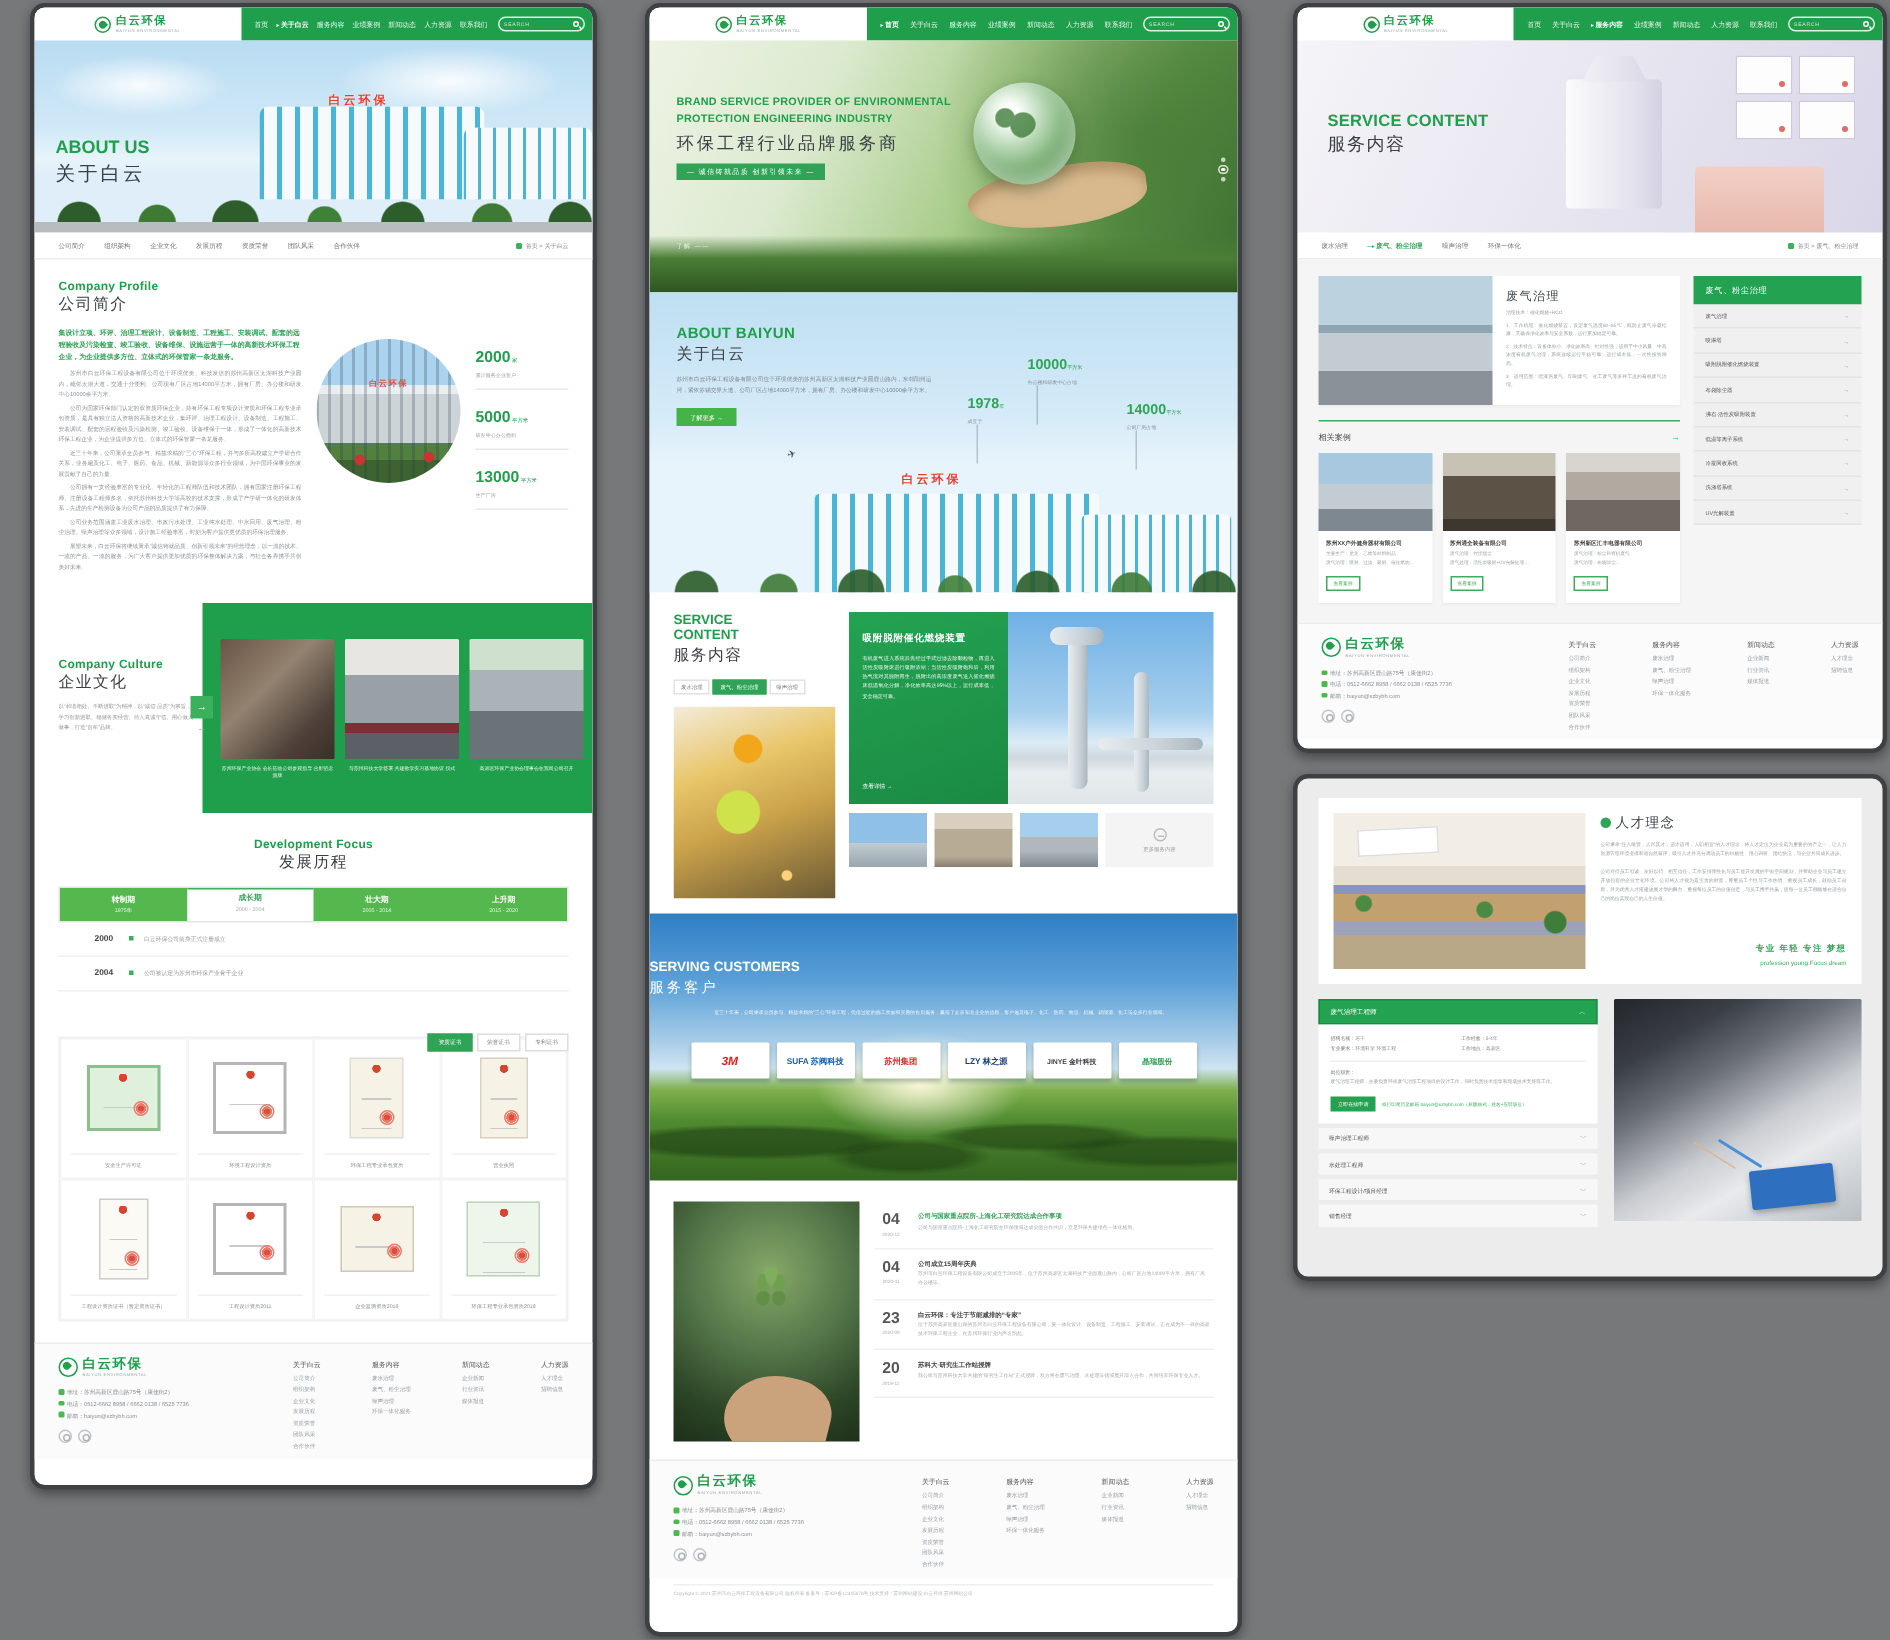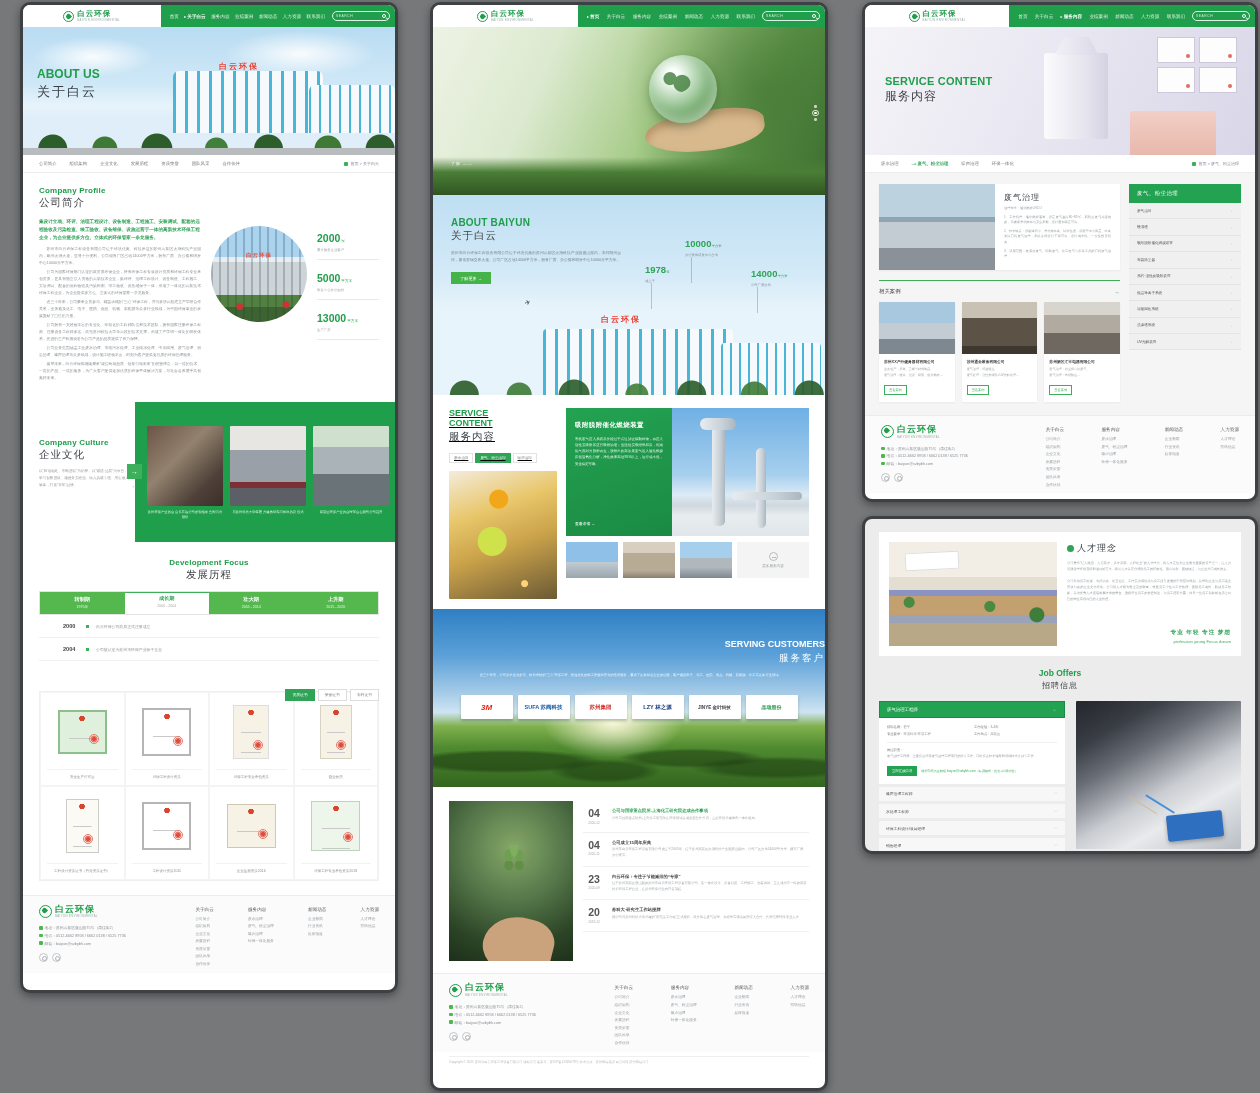--- a/index.html
+++ b/index.html
@@ -55,21 +55,21 @@
   
   .banner1 { height:128px; position:relative; overflow:hidden;
     background:linear-gradient(180deg,#b9dcf2 0%,#cfe8f7 45%,#e8f4fb 62%,#dfeef8 70%); }
   .cloud { position:absolute; background:radial-gradient(closest-side,rgba(255,255,255,.9),rgba(255,255,255,0)); border-radius:50%; }
   .bld { position:absolute; background:#f6fafc; border-radius:6px 6px 0 0;
     background-image:repeating-linear-gradient(90deg,#49b6d8 0 3px,#f6fafc 3px 12px); }
   .bld-sign { position:absolute; color:#e63c2f; font-weight:bold; font-size:8px; letter-spacing:2px; text-shadow:0 0 1px rgba(255,255,255,.8); }
   .trees { position:absolute; left:0; right:0; bottom:6px; height:30px;
     background:radial-gradient(circle at 8% 100%,#2c5d2a 0 14px,transparent 15px),radial-gradient(circle at 22% 100%,#3e7a36 0 12px,transparent 13px),radial-gradient(circle at 36% 100%,#2c5d2a 0 15px,transparent 16px),radial-gradient(circle at 52% 100%,#41803a 0 11px,transparent 12px),radial-gradient(circle at 66% 100%,#2c5d2a 0 14px,transparent 15px),radial-gradient(circle at 82% 100%,#3e7a36 0 13px,transparent 14px),radial-gradient(circle at 96% 100%,#2c5d2a 0 14px,transparent 15px); }
   .road { position:absolute; left:0; right:0; bottom:0; height:7px; background:#b8bcbe; }
-  .banner1-t { position:absolute; left:14px; top:40px; }
+  .banner1-t { position:absolute; left:14px; top:64px; }
   .banner1-t .en { color:#1f9e4b; font-weight:bold; font-size:12px; }
   .banner1-t .cn { color:#3a4046; font-size:13px; letter-spacing:2px; margin-top:2px; }
   .subnav { height:18px; background:#fff; border-bottom:1px solid #ececec; display:flex; align-items:center; padding:0 16px; }
   .subnav-list { display:flex; gap:13px; flex:1; }
   .subnav-it { font-size:4.4px; color:#777; cursor:pointer; }
   .crumb { display:flex; align-items:center; gap:2px; font-size:4px; color:#8a9; }
   .crumb-home { width:4px; height:4px; background:#3cae5c; border-radius:1px; }
   .crumb-txt { color:#889; }
 
   .profile { padding:13px 16px 10px; }
@@ -162,21 +162,21 @@
   .about2-p { color:#7d868c; font-size:3.8px; line-height:1.85; margin-top:7px; text-align:justify; }
   .btn-more { display:inline-flex; align-items:center; gap:3px; background:#44b449; color:#fff; font-size:4.2px; padding:3.5px 9px; margin-top:8px; cursor:pointer; }
   .stat2 { position:absolute; text-align:left; }
   .stat2 .v { color:#2fa457; font-size:9.5px; font-weight:bold; }
   .stat2 .u { color:#2fa457; font-size:3.4px; }
   .stat2 .l { color:#8a9298; font-size:3.3px; margin-top:1.5px; }
   .stat2::after { content:""; position:absolute; left:6px; top:100%; width:1px; height:26px; background:rgba(120,140,150,.45); }
   .plane { position:absolute; color:#45525c; font-size:7px; transform:rotate(-18deg); }
 
   .svc2 { padding:13px 16px 10px; display:flex; gap:9px; }
-  .svc2-l { width:108px; flex:0 0 auto;text-decoration:underline; }
+  .svc2-l { width:108px; flex:0 0 auto; }
   .svc2-en { color:#1f9e4b; font-weight:bold; font-size:9px; line-height:1.15; }
   .svc2-tabs { display:flex; gap:2px; margin-top:9px; }
   .svc2-tab { font-size:3.6px; color:#777; border:1px solid #e2e2e2; padding:2.4px 4px; background:#fff; cursor:pointer; white-space:nowrap; }
   .svc2-tabs .svc2-tab:nth-child(2) { background:#2fa457; color:#fff; border-color:#2fa457; }
   .worker { margin-top:8px; height:128px; border-radius:1px;
     background:radial-gradient(circle at 46% 22%,#f2a71b 0 9px,transparent 10px),radial-gradient(circle at 40% 55%,#cfe24c 0 14px,transparent 15px),radial-gradient(circle at 70% 88%,#ffd27a 0 3px,transparent 4px),linear-gradient(160deg,#f4ecdc 0%,#e8c66a 32%,#caa24a 58%,#6b5a35 100%); }
   .svc2-r { flex:1; }
   .svc2-top { display:flex; height:128px; }
   .feat { width:106px; background:linear-gradient(160deg,#23a352,#1b8a43); color:#fff; padding:13px 9px; position:relative; flex:0 0 auto; }
   .feat-t { font-size:6.4px; font-weight:bold; letter-spacing:.5px; }
@@ -188,21 +188,21 @@
   .thumbs { display:flex; gap:5px; margin-top:6px; }
   .thumb { width:52px; height:36px; }
   .thumbs .thumb:nth-child(1) { background:linear-gradient(180deg,#8fc0e8 0 55%,#c2ccd2 55%,#9aa6ae); }
   .thumbs .thumb:nth-child(2) { background:linear-gradient(180deg,#d8cfc0 0 30%,#b8ab95 30% 80%,#8a8072); }
   .thumbs .thumb:nth-child(3) { background:linear-gradient(180deg,#a6cfee 0 45%,#b0b8be 45% 70%,#7e8890); }
   .thumb-more { flex:1; height:36px; background:#f4f4f4; display:flex; flex-direction:column; align-items:center; justify-content:center; gap:3px; cursor:pointer; }
   .tm-ic { width:9px; height:9px; border:0.8px solid #b8bcc0; border-radius:50%; position:relative; }
   .tm-ic::after { content:""; position:absolute; left:2px; top:3.8px; width:4.4px; height:0.9px; background:#b8bcc0; }
   .thumb-more span { font-size:3.6px; color:#9aa0a4; }
 
-  .cust { height:178px; position:relative; overflow:hidden; text-align:right;
+  .cust { height:178px; position:relative; overflow:hidden; text-align:left;
     background:linear-gradient(180deg,#2f7fc4 0%,#5ba0d8 26%,#a8cde8 48%,#cfe4f2 58%,#7fb04c 66%,#4f8a30 78%,#33651f 100%); }
   .cust::before { content:""; position:absolute; left:28%; top:44%; width:140px; height:70px; background:radial-gradient(closest-side,rgba(255,250,225,.95),rgba(255,250,225,0)); }
   .cust-map { position:absolute; left:0; right:0; bottom:0; height:64px;
     background:radial-gradient(ellipse at 18% 60%,rgba(25,55,15,.55) 0 16%,transparent 22%),radial-gradient(ellipse at 44% 75%,rgba(25,55,15,.5) 0 12%,transparent 18%),radial-gradient(ellipse at 66% 55%,rgba(25,55,15,.5) 0 14%,transparent 20%),radial-gradient(ellipse at 88% 70%,rgba(25,55,15,.5) 0 12%,transparent 18%); }
   .cust-en { color:#fff; font-weight:bold; font-size:9px; padding-top:30px; position:relative; }
   .cust-cn { color:#fff; font-size:9.5px; letter-spacing:2px; margin-top:3px; position:relative; }
   .cust-p { color:rgba(255,255,255,.85); font-size:3.3px; line-height:1.8; width:78%; margin:8px auto 0; position:relative; }
   .logos { position:relative; display:flex; justify-content:center; gap:5px; margin-top:16px; }
   .logo-card { width:52px; height:24px; background:#fff; border-radius:1px; display:flex; align-items:center; justify-content:center; font-weight:bold; font-size:5.5px; box-shadow:0 2px 3px rgba(0,40,0,.25); cursor:pointer; }
   .logos .logo-card:nth-child(1) { color:#e2231a; font-size:8px; font-style:italic; }
@@ -615,20 +615,25 @@
           <input placeholder="SEARCH" style="">
           <span class="mag"></span>
         </span>
       </div>
     </div>
 
     <div class="hero">
       <div class="hand"></div>
       <div class="globe"></div>
       <div class="hero-grass"></div>
+      <div class="hero-t">
+        <div class="hero-en"><span>BRAND SERVICE PROVIDER OF ENVIRONMENTAL</span><br><span>PROTECTION ENGINEERING INDUSTRY</span></div>
+        <div class="hero-cn">环保工程行业品牌服务商</div>
+        <div class="hero-badge">— 诚信铸就品质 创新引领未来 —</div>
+      </div>
       <div class="hero-more">了解 ——</div>
       <div class="hero-dots">
           <i></i>
           <i class="on"></i>
           <i></i>
         </div>
     </div>
 
     <div class="about2">
       <div class="bld" style="left:110px;bottom:0;width:190px;height:66px;top:auto;"></div>
@@ -1038,24 +1043,20 @@
         </div>
         <div class="con-p">公司秉承“任人唯贤，人尽其才，适才适用，人职相宜”的人才理念，将人才定位为企业最为重要的资产之一，让人力资源管理环境变得和谐自然有序，吸引人才并充分调动员工的积极性、用心四射、团结快活，与企业共同成长进步。</div>
         <div class="con-p">公司对待员工坦诚、友好以待、相互信任，工作安排弹性化与员工提升发展的平衡空间规划，并帮助企业与员工建立开放包容的企业文化环境。公司将人才视为最宝贵的财富，尊重员工个性与工作热情、重视员工成长，鼓励员工创新，并为优秀人才搭建施展才华的舞台，重视每位员工的价值创造，与员工携手共赢，使每一位员工都能够在适合自己的岗位实现自己的人生价值。</div>
         <div class="slogan">
           <b>专业 年轻 专注 梦想</b>
           <i>profession young Focus dream</i>
         </div>
       </div>
     </div>
 
-    <div class="jobs-hd">
-      <div class="jobs-en">Job Offers</div>
-      <div class="jobs-cn">招聘信息</div>
-    </div>
 
     <div class="jobs">
       <div class="acc">
         <div class="acc-open-hd">
           <span>废气治理工程师</span>
           <span>︿</span>
         </div>
         <div class="acc-open-bd">
           <div class="jf-grid">
               <div class="jf"><b>招聘名额：</b><span>若干</span></div>

